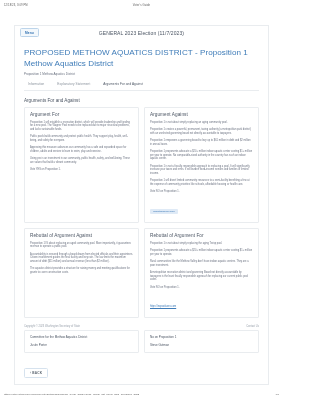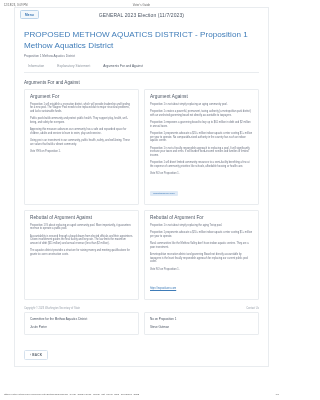--- a/index.html
+++ b/index.html
@@ -21,21 +21,21 @@
 
   
   .print-ftr {
     position: absolute; bottom: 1px; left: 0; right: 0; height: 9px;
     display: flex; align-items: center; justify-content: space-between;
     padding: 0 4px; font-size: 2.5px; color: #5b5b5b;
   }
   .print-ftr .url { max-width: 255px; overflow: hidden; white-space: nowrap; }
 
   
-  .shell { position: absolute; left: 14px; top: 7px; width: 255px; }
+  .shell { position: absolute; left: 14px; top: 25px; width: 255px; }
 
   .topbar {
     position: relative; height: 14px; background: #fff;
     border: 1px solid #e9ecef; border-bottom: none;
     display: flex; align-items: center;
   }
   .menu-btn {
     margin-left: 5px; padding: 1.5px 4px; font-size: 3.2px; font-weight: 700;
     color: #2f6fb0; border: 1px solid #bcd4ea; border-radius: 1.5px;
     background: #f3f8fc; letter-spacing: .15px;

